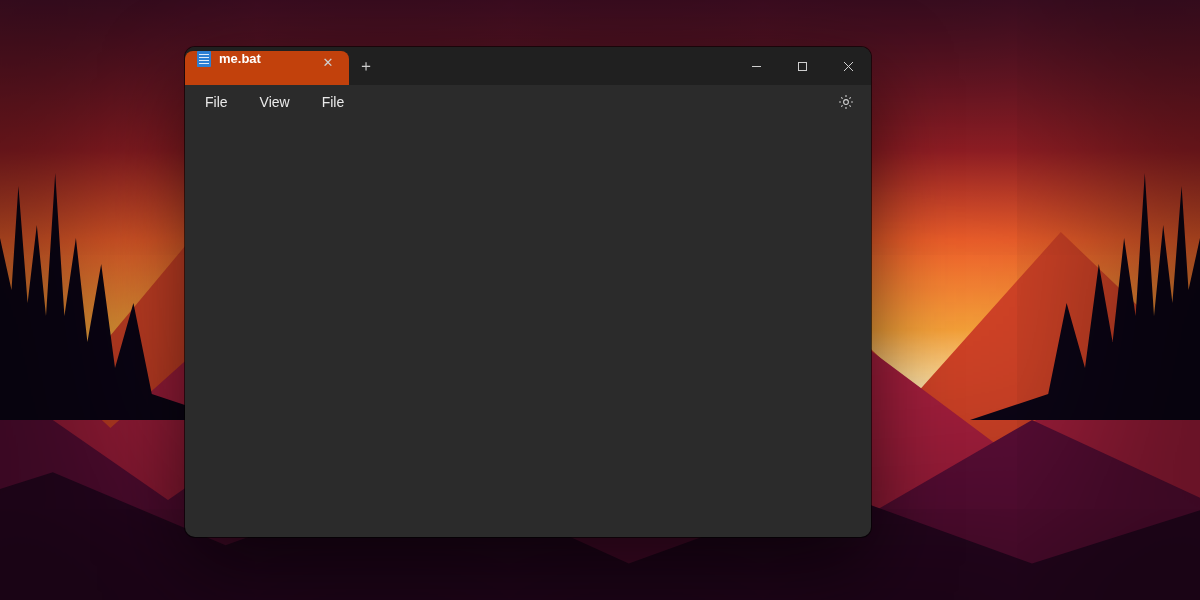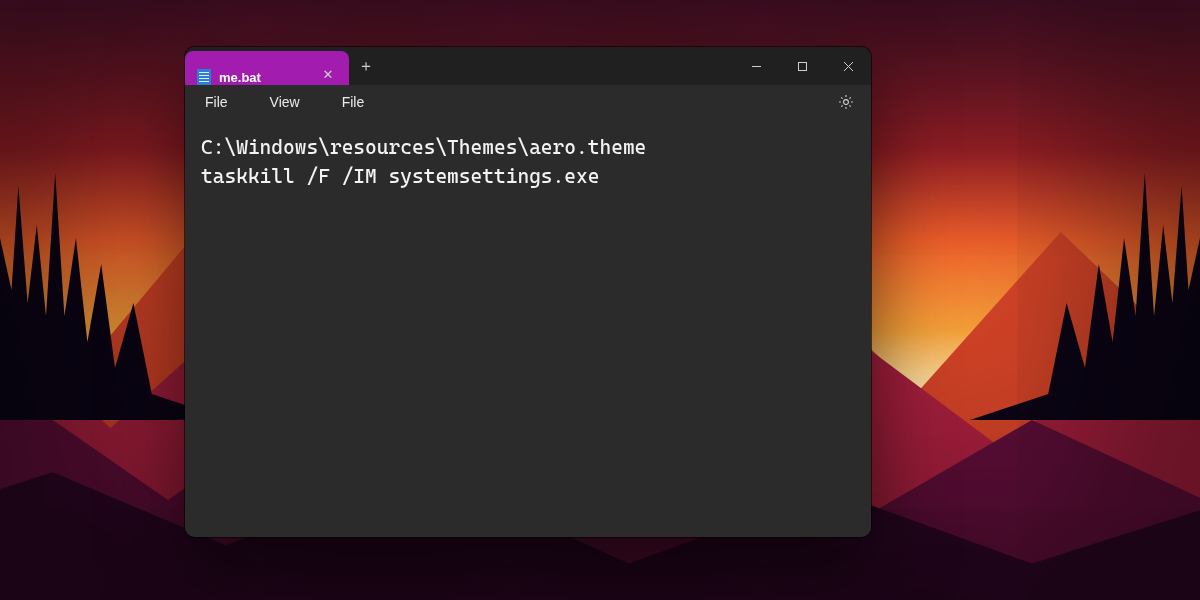--- a/index.html
+++ b/index.html
@@ -56,23 +56,23 @@
     overflow: hidden;
     color: #e8e8e8;
   }
   .titlebar {
     height: 38px;
     background: #202020;
     display: flex; align-items: stretch;
     user-select: none;
   }
   .tab {
-    display: flex; align-items: flex-end;
+    display: flex; align-items: flex-start;
     padding: 0 10px 0 12px;
-    background: #a21caf;
+    background: #c2410c;
     border-radius: 8px 8px 0 0;
     margin-top: 4px;
     min-width: 130px;
     font-size: 13px;
     gap: 8px;
   }
   .tab .doc-icon {
     width: 14px; height: 16px;
     background: linear-gradient(#2d7fd3,#2d7fd3);
     border-radius: 1px;
@@ -97,21 +97,21 @@
   .winbtns { display:flex; }
   .winbtn {
     width:46px; display:flex; align-items:center; justify-content:center;
     color:#cfcfcf; cursor:pointer;
   }
   .winbtn svg { width:11px; height:11px; stroke:#cfcfcf; stroke-width:1; fill:none; }
   .menubar {
     height: 34px;
     display:flex; align-items:center;
     padding: 0 10px;
-    gap: 22px;
+    gap: 12px;
     font-size: 14px;
     background:#2b2b2b;
   }
   .menuitem { padding: 4px 10px; border-radius:4px; cursor:pointer; color:#eaeaea;}
   .menubar .spacer{flex:1;}
   .gear { width:30px; height:30px; display:flex; align-items:center; justify-content:center; cursor:pointer;}
   .gear svg{ width:18px; height:18px; stroke:#d5d5d5; fill:none; stroke-width:1.4;}
   .editor {
     flex:1;
     padding: 14px 16px;
@@ -204,16 +204,14 @@
     <div class="menuitem">File</div>
     <div class="spacer"></div>
     <div class="gear">
       <svg viewBox="0 0 24 24">
         <circle cx="12" cy="12" r="3.2"></circle>
         <path d="M12 2.8v2.4M12 18.8v2.4M21.2 12h-2.4M5.2 12H2.8M18.3 5.7l-1.7 1.7M7.4 16.6l-1.7 1.7M18.3 18.3l-1.7-1.7M7.4 7.4 5.7 5.7"></path>
       </svg>
     </div>
   </div>
 
-  <div class="editor">C:\Windows\resources\Themes\aero.theme
-taskkill /F /IM systemsettings.exe</div>
 
 </div>
 
 </body></html>

